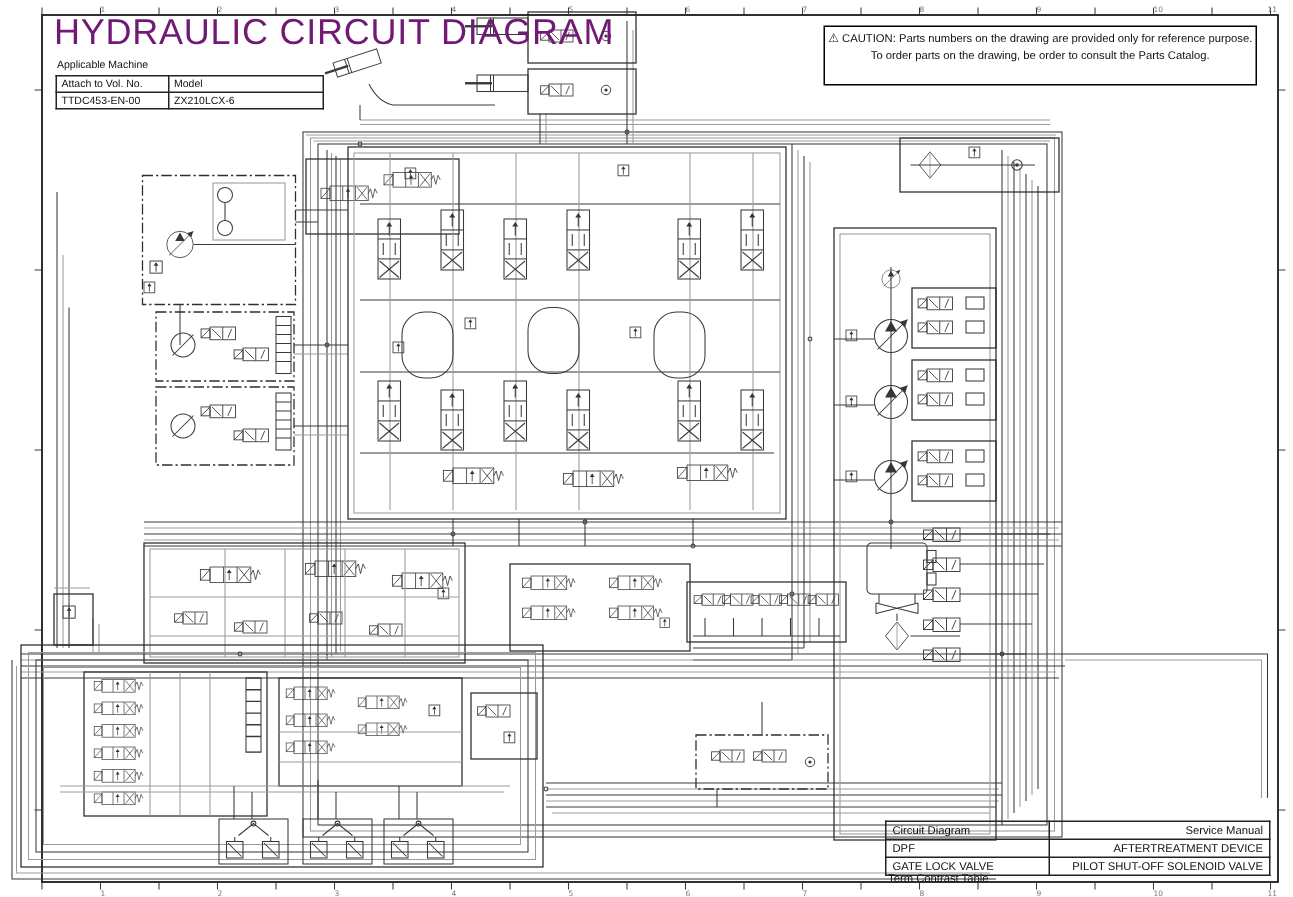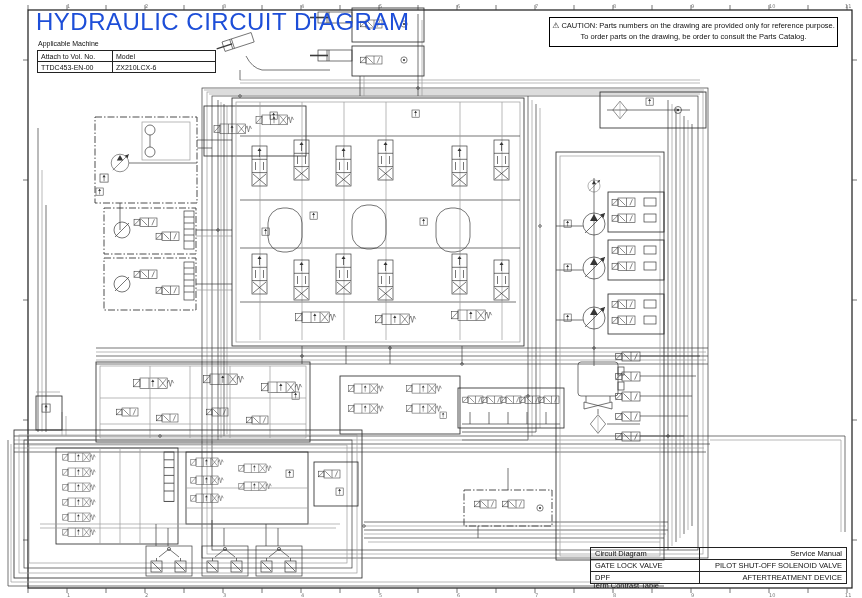--- a/index.html
+++ b/index.html
@@ -9,28 +9,28 @@
   svg .ln{stroke:#3a3a3a;stroke-width:.7;fill:none;}
   svg .lg{stroke:#9b9b9b;stroke-width:.7;fill:none;}
   svg .bx{stroke:#2e2e2e;stroke-width:.85;fill:none;}
   svg .frm{stroke:#1a1a1a;stroke-width:1.2;fill:none;}
   svg .dd{stroke-dasharray:7 2 1.5 2;}
   svg .fb{fill:#353535;stroke:none;}
   svg text{fill:#777;font-family:"DejaVu Sans",sans-serif;font-size:5px;stroke:none;}
   svg *{stroke:#3a3a3a;stroke-width:.7;fill:none;}
   svg .fb{fill:#353535;stroke:none;}
 
-  .title{position:absolute;left:36px;top:8px;font-size:24px;letter-spacing:.5px;color:#1d4ed8;white-space:nowrap;}
+  .title{position:absolute;left:36px;top:8px;font-size:24px;letter-spacing:.5px;color:#701a75;white-space:nowrap;}
   .amlabel{position:absolute;left:38px;top:40px;font-size:7px;}
   table{border-collapse:collapse;}
   .amtable{position:absolute;left:37px;top:50px;font-size:7px;}
   .amtable td,.amtable th{border:1px solid #222;font-weight:normal;text-align:left;
       padding:1px 3px;height:8px;white-space:nowrap;}
   .amtable .c1{width:68px;} .amtable .c2{width:96px;}
-  .caution{position:absolute;left:549px;top:17px;width:289px;height:30px;border:1.5px solid #000;
+  .caution{position:absolute;left:549px;top:17px;width:289px;height:40px;border:1.5px solid #000;
       font-size:7.5px;line-height:11px;text-align:center;padding-top:2px;box-sizing:border-box;white-space:nowrap;}
   .caution .warn{font-size:8px;}
   .tctlabel{position:absolute;left:592px;top:537px;font-size:7.5px;margin-top:44px;}
   .tcttable{position:absolute;left:590px;top:547px;font-size:7.5px;}
   .tcttable td{border:1px solid #222;text-align:left;padding:1px 4px;height:9px;white-space:nowrap;}
   .tcttable .c1{width:100px;} .tcttable .c2{width:138px;text-align:right;}
 </style>
 </head>
 <body>
 
@@ -455,23 +455,23 @@
 </div>
 
 <div class="tctlabel">Term Contrast Table</div>
 <table class="tcttable">
   <tbody>
         <tr>
     <td class="c1">Circuit Diagram</td>
     <td class="c2">Service Manual</td>
   </tr>
   <tr>
+    <td class="c1">DPF</td>
+    <td class="c2">AFTERTREATMENT DEVICE</td>
+  </tr>
+  <tr>
     <td class="c1">GATE LOCK VALVE</td>
     <td class="c2">PILOT SHUT-OFF SOLENOID VALVE</td>
   </tr>
-  <tr>
-    <td class="c1">DPF</td>
-    <td class="c2">AFTERTREATMENT DEVICE</td>
-  </tr>
 </tbody>
     </table>
 
 </div>
 
 </body></html>

